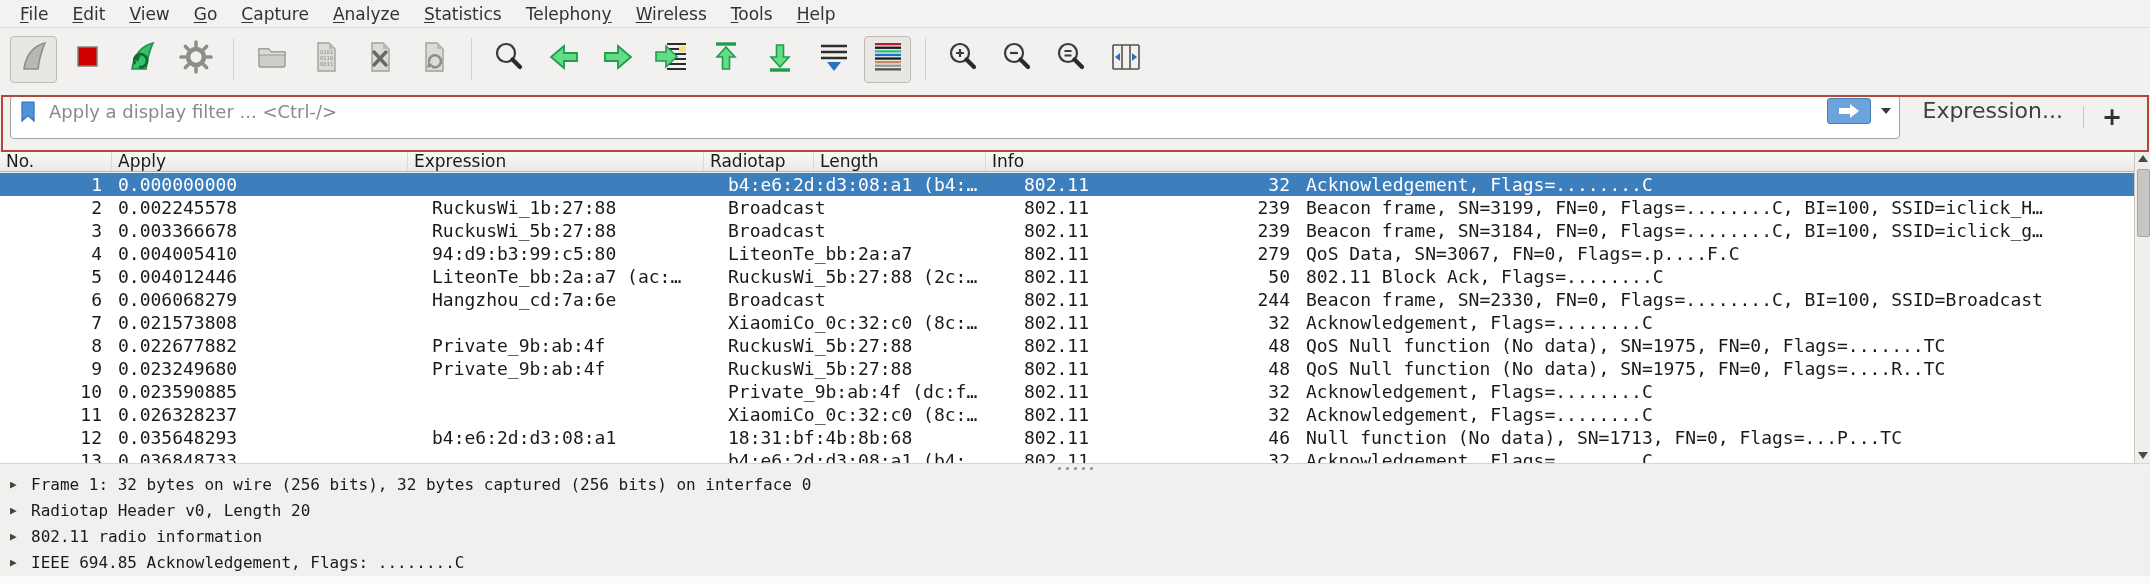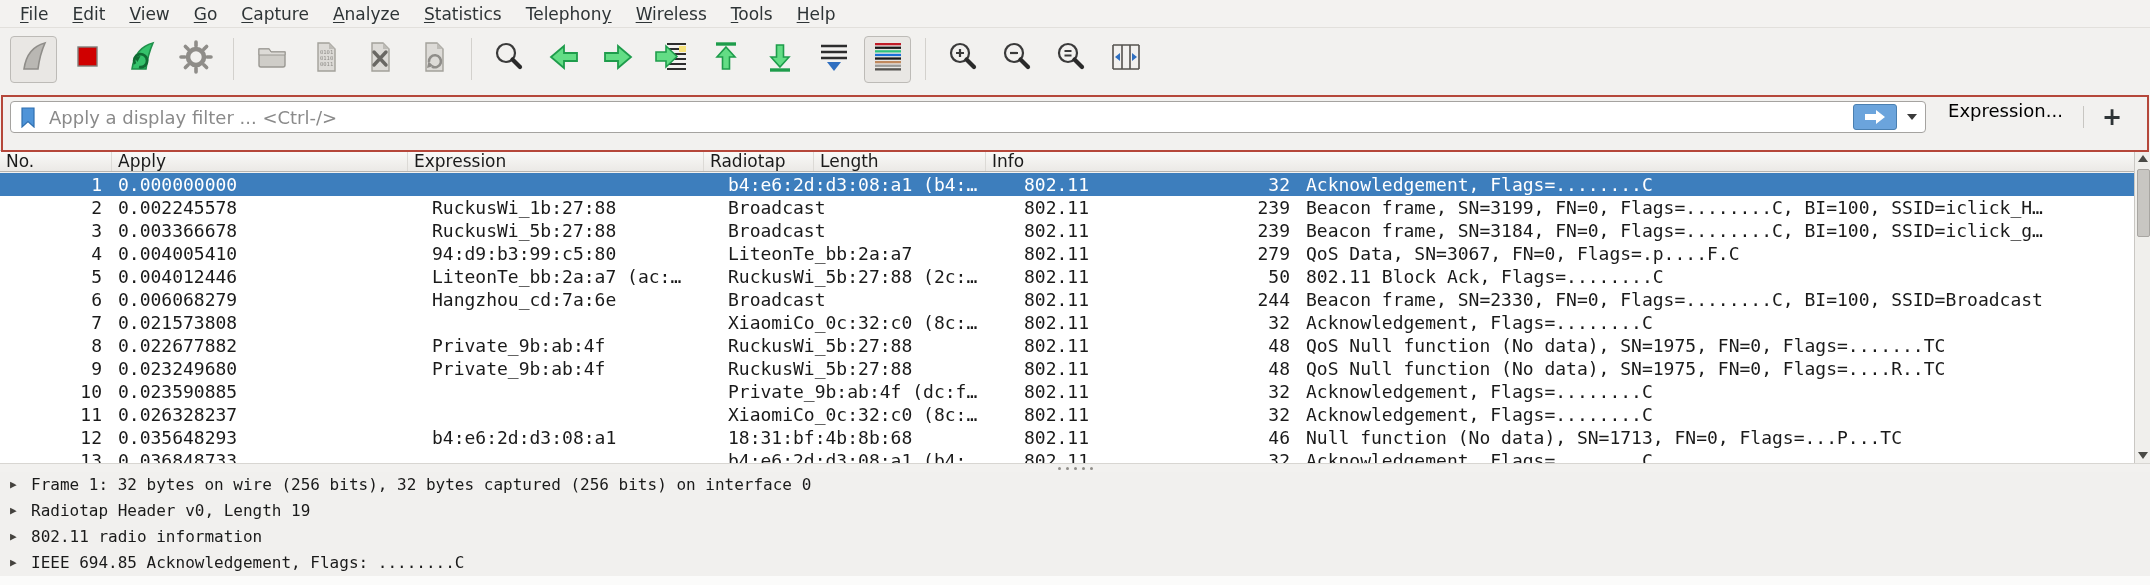--- a/index.html
+++ b/index.html
@@ -25,36 +25,36 @@
   .tb-btn{width:45px;height:45px;display:flex;align-items:center;justify-content:center;border-radius:4px;border:1px solid transparent;}
   .tb-btn.framed{background:#e9e7e4;border:1px solid #bdbbb7;}
   .tb-sep{width:1px;height:42px;background:#d3d1cd;margin:0 7px;}
   
   .filter-row{
     position:absolute;top:100px;left:10px;right:10px;height:34px;
     display:flex;align-items:center;
   }
   .filter-field{
     flex:1;height:30px;background:#fff;border:1px solid #a5a3a0;border-radius:4px;
-    display:flex;align-items:center;padding:0 4px 0 6px;
+    display:flex;align-items:center;padding:0 4px 12px 6px;
   }
   .filter-input{
     flex:1;border:none;outline:none;background:transparent;
     font-family:"DejaVu Sans","Liberation Sans",sans-serif;font-size:18px;color:#2e3436;
     margin-left:8px;
   }
   .filter-input::placeholder{color:#8a8a8a;opacity:1;}
   .bookmark-btn{width:22px;height:26px;display:flex;align-items:center;justify-content:center;}
   .apply-btn{
     width:42px;height:24px;border-radius:3px;background:#6ba4dc;border:1px solid #4a7fb0;
     display:flex;align-items:center;justify-content:center;margin-right:6px;
   }
   .caret-btn{width:18px;height:24px;display:flex;align-items:center;justify-content:center;}
   .caret{width:0;height:0;border-left:5px solid transparent;border-right:5px solid transparent;border-top:6px solid #3a3a3a;}
-  .expression-label{font-size:18px;color:#000000;margin:0 20px 14px 22px;white-space:nowrap;}
+  .expression-label{font-size:22px;color:#404040;margin:0 20px 14px 22px;white-space:nowrap;}
   .filter-vsep{width:1px;height:22px;background:#c8c6c2;}
   .plus-btn{font-size:24px;font-weight:bold;color:#2e3436;margin:0 18px;line-height:24px;}
   
   .red-annotation{
     position:absolute;left:1px;top:95px;width:2144px;height:53px;
     border:2px solid #b5473a;z-index:9;pointer-events:none;
   }
   
   .pkt-header{
     position:absolute;top:150px;left:0;width:2134px;height:22px;
@@ -326,16 +326,16 @@
 <div class="splitter">
     <i></i>
     <i></i>
     <i></i>
     <i></i>
     <i></i>
   </div>
 
 <div class="details">
     <div class="detail-line"><span class="expander">▶</span><span>Frame 1: 32 bytes on wire (256 bits), 32 bytes captured (256 bits) on interface 0</span></div>
-    <div class="detail-line"><span class="expander">▶</span><span>Radiotap Header v0, Length 19</span></div>
+    <div class="detail-line"><span class="expander">▶</span><span>Radiotap Header v0, Length 20</span></div>
     <div class="detail-line"><span class="expander">▶</span><span>802.11 radio information</span></div>
     <div class="detail-line"><span class="expander">▶</span><span>IEEE 694.85 Acknowledgement, Flags: ........C</span></div>
   </div>
 
 </body></html>

